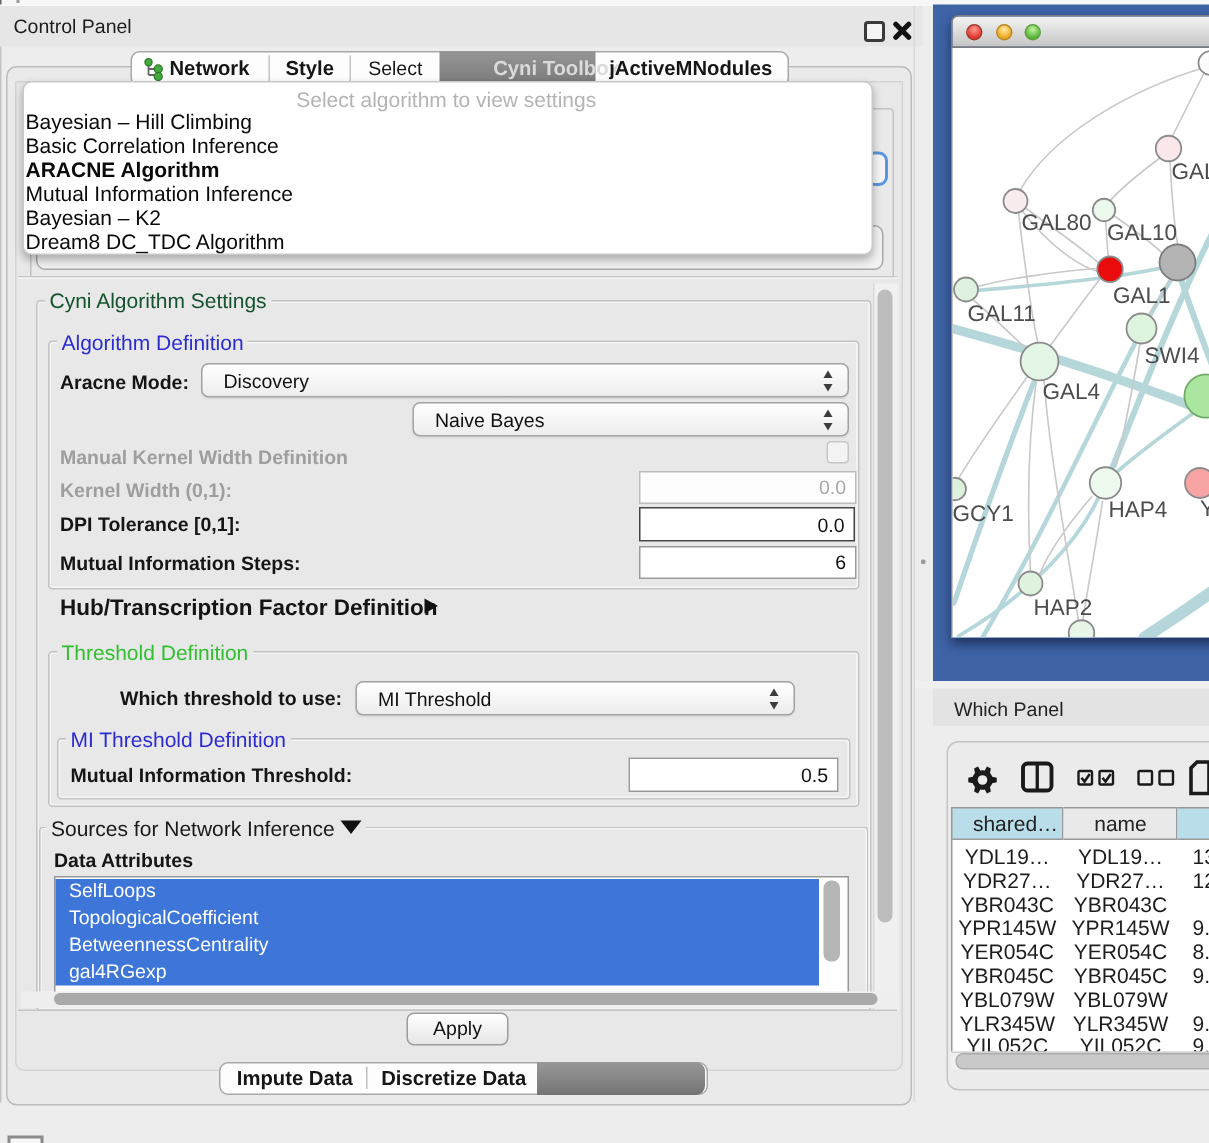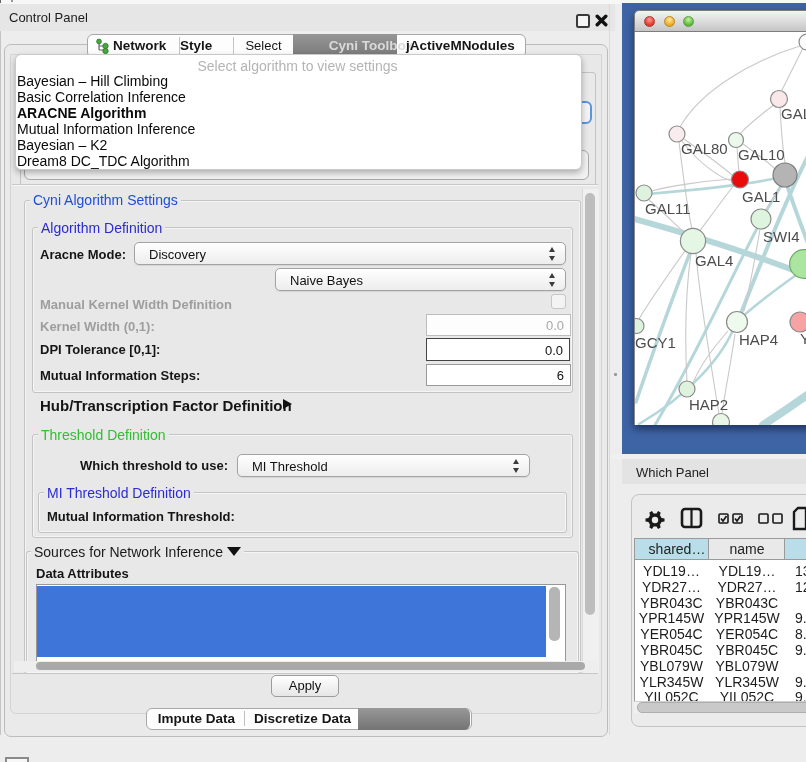--- a/index.html
+++ b/index.html
@@ -52,21 +52,21 @@
   <div class="abs" style="left:577px;top:101px;width:11px;height:19px;border:2.5px solid #5b95dc;border-radius:6px;background:#f4f4f4;"></div>
   <div class="abs" style="left:24px;top:150px;width:563px;height:28px;border:1px solid #a8a8a8;border-radius:6px;background:#f1f1f1;"></div>
 
   <div class="abs" style="left:12px;top:184px;width:586px;height:1px;background:#c8c8c8;"></div>
   <div class="abs" style="left:12px;top:185px;width:586px;height:1px;background:#f6f6f6;"></div>
 
   <div class="abs" style="left:582px;top:189px;width:16px;height:485px;background:#f0f0f0;border-left:1px solid #dadada;"></div>
   <div class="abs" style="left:585px;top:193px;width:10px;height:422px;background:#bdbdbd;border-radius:5px;"></div>
 
   <div class="gbox" style="left:24px;top:200px;width:555px;height:472px;"></div>
-  <div class="gtitle" style="left:30px;top:192px;color:#1d4ed8;">Cyni Algorithm Settings</div>
+  <div class="gtitle" style="left:30px;top:192px;color:#14532d;">Cyni Algorithm Settings</div>
 
   <div class="gbox" style="left:32px;top:227px;width:539px;height:164px;"></div>
   <div class="gtitle" style="left:38px;top:220px;color:#2b2bd0;">Algorithm Definition</div>
 
   <div class="lbl abs" style="left:40px;top:247px;">Aracne Mode:</div>
   <div class="combo" style="left:134px;top:242px;width:430px;height:21px;">
     <span class="ctext">Discovery</span>
     <span class="arrows">
         <span class="up"></span>
         <span class="dn"></span>
@@ -111,28 +111,32 @@
     <span class="arrows">
         <span class="up"></span>
         <span class="dn"></span>
       </span>
   </div>
 
   <div class="gbox" style="left:38px;top:492px;width:527px;height:39px;"></div>
   <div class="gtitle" style="left:44px;top:485px;color:#2b2bd0;">MI Threshold Definition</div>
 
   <div class="lbl abs" style="left:47px;top:509px;">Mutual Information Threshold:</div>
+  <div class="field" style="left:419px;top:505px;width:138px;height:21px;">
+      <span>0.5</span>
+    </div>
 
   <div class="gbox" style="left:26px;top:551px;width:551px;height:110px;border-radius:3px 3px 0 0;border-bottom:none;"></div>
   <div class="gtitle" style="left:31px;top:544px;color:#1a1a1a;">Sources for Network Inference <span style="display:inline-block;width:0;height:0;border-left:7px solid transparent;border-right:7px solid transparent;border-top:9px solid #111;vertical-align:1px;"></span></div>
 
   <div class="lbl abs" style="left:36px;top:566px;">Data Attributes</div>
 
   <div class="abs" style="left:36px;top:584px;width:528px;height:77px;border:1px solid #979797;background:#fff;"></div>
   <div class="abs" style="left:37px;top:586px;width:509px;height:71px;background:#3d76d8;"></div>
+  <div class="abs" style="left:46px;top:585px;font-size:13px;color:#fff;line-height:18px;">SelfLoops<br>TopologicalCoefficient<br>BetweennessCentrality<br>gal4RGexp</div>
   <div class="abs" style="left:549px;top:587px;width:11px;height:54px;background:#b5b5b5;border-radius:5px;"></div>
 
   <div class="abs" style="left:14px;top:661px;width:584px;height:11px;background:#eee;"></div>
   <div class="abs" style="left:36px;top:662px;width:549px;height:8px;background:#a9a9a9;border-radius:4px;"></div>
   <div class="abs" style="left:12px;top:673px;width:586px;height:1px;background:#c6c6c6;"></div>
 
   <div class="abs" style="left:271px;top:675px;width:66px;height:20px;border:1px solid #9c9c9c;border-radius:5px;background:linear-gradient(#ffffff,#e6e6e6);text-align:center;line-height:20px;font-size:13px;color:#111;">Apply</div>
 
   <div class="abs" style="left:146px;top:708px;width:324px;height:20px;border:1px solid #a8a8a8;border-radius:6px;background:#fdfdfd;"></div>
   <div class="abs" style="left:244px;top:711px;width:1px;height:15px;background:#c0c0c0;"></div>
@@ -147,21 +151,21 @@
   <div class="abs" style="left:179px;top:37px;width:1px;height:17px;background:#c4c4c4;"></div>
   <div class="abs" style="left:233px;top:37px;width:1px;height:17px;background:#c4c4c4;"></div>
   <div class="abs" style="left:293px;top:34px;width:104px;height:24px;background:linear-gradient(#969696,#787878);"></div>
   <svg class="abs" style="left:95px;top:38px;" width="15" height="16" viewBox="0 0 15 16">
     <path d="M4 4 L4 12 M4 8 L10 8 M4 12 L10 12" stroke="#666" stroke-width="1.2" fill="none"></path>
     <circle cx="4" cy="3.5" r="2.4" fill="#44a93e" stroke="#2c7a28" stroke-width="0.8"></circle>
     <circle cx="10.5" cy="8" r="2.7" fill="#44a93e" stroke="#2c7a28" stroke-width="0.8"></circle>
     <circle cx="10.5" cy="13" r="2.7" fill="#44a93e" stroke="#2c7a28" stroke-width="0.8"></circle>
   </svg>
   <div class="abs" style="left:113px;top:34px;height:22px;line-height:23px;font-size:13.5px;font-weight:600;color:#161616;">Network</div>
-  <div class="abs" style="left:180px;top:34px;width:53px;height:22px;line-height:23px;font-size:13.5px;font-weight:600;color:#161616;">Style</div>
+  <div class="abs" style="left:180px;top:34px;width:53px;height:22px;line-height:23px;text-align:center;font-size:13.5px;font-weight:600;color:#161616;">Style</div>
   <div class="abs" style="left:234px;top:34px;width:59px;height:22px;line-height:23px;text-align:center;font-size:13px;font-weight:400;color:#161616;">Select</div>
   <div class="abs" style="left:293px;top:34px;width:124px;height:22px;line-height:23px;text-align:center;font-size:13.5px;font-weight:600;color:#dadada;margin-left:16px;">Cyni Toolbox</div>
   <div class="abs" style="left:397px;top:34px;width:127px;height:22px;line-height:23px;text-align:center;font-size:13.5px;font-weight:600;color:#161616;">jActiveMNodules</div>
 
   <div class="abs" style="left:15px;top:54px;width:565px;height:114px;background:#fff;border:1px solid #c9c9c9;border-radius:6px;box-shadow:0 3px 6px rgba(0,0,0,0.28);"></div>
   <div class="abs" style="left:15px;top:58px;width:565px;text-align:center;font-size:14px;color:#b4b4b4;">Select algorithm to view settings</div>
   <div class="abs" style="left:17px;top:73px;font-size:14px;color:#0a0a0a;line-height:16px;">Bayesian – Hill Climbing<br>Basic Correlation Inference<br><b>ARACNE Algorithm</b><br>Mutual Information Inference<br>Bayesian – K2<br>Dream8 DC_TDC Algorithm</div>
 
   <div class="abs" style="left:622px;top:3px;width:184px;height:451px;background:#3e64a6;"></div>
 

